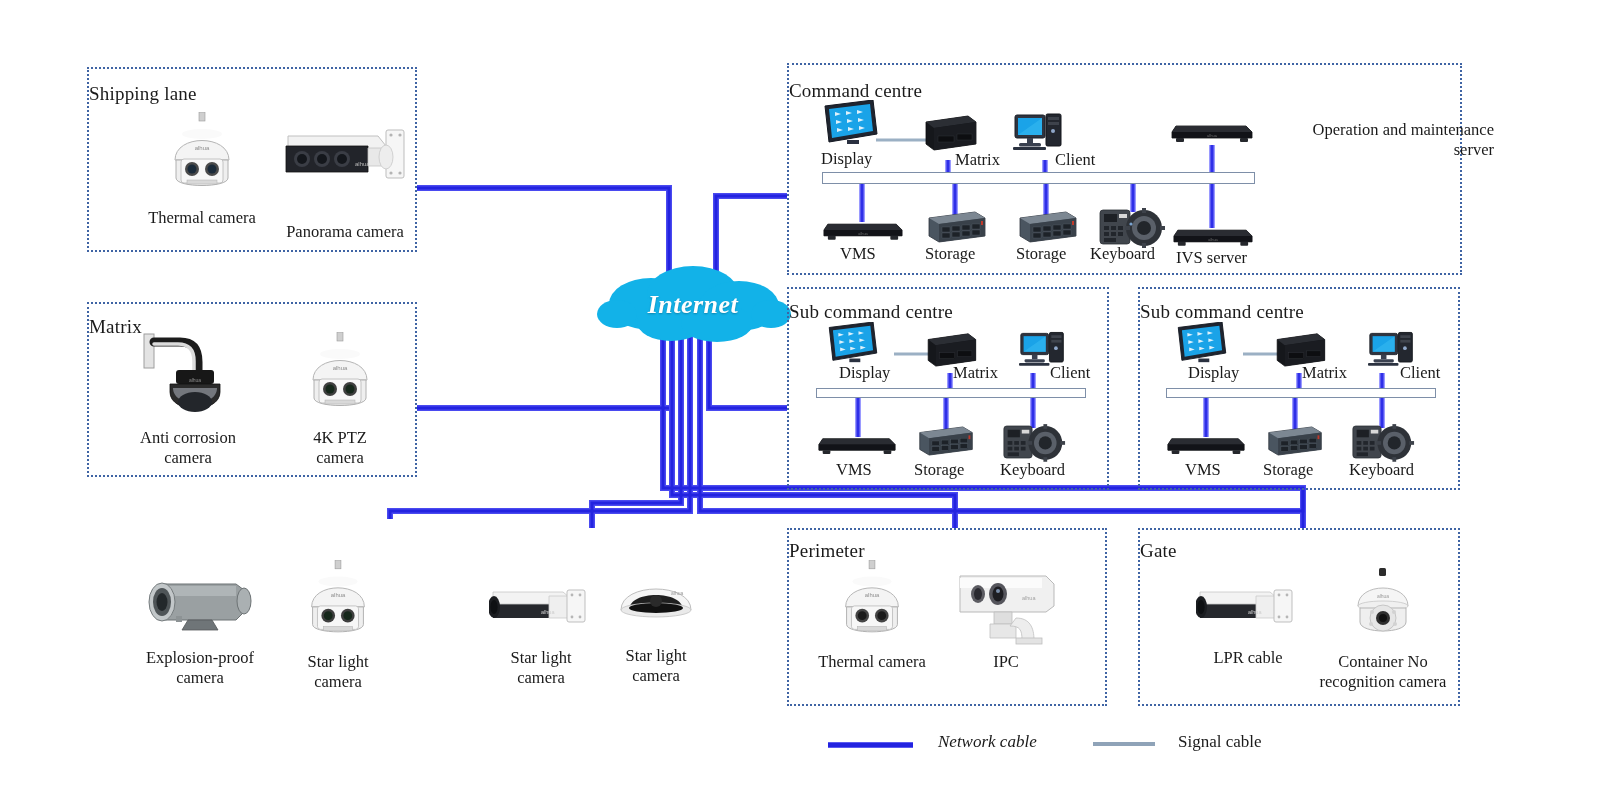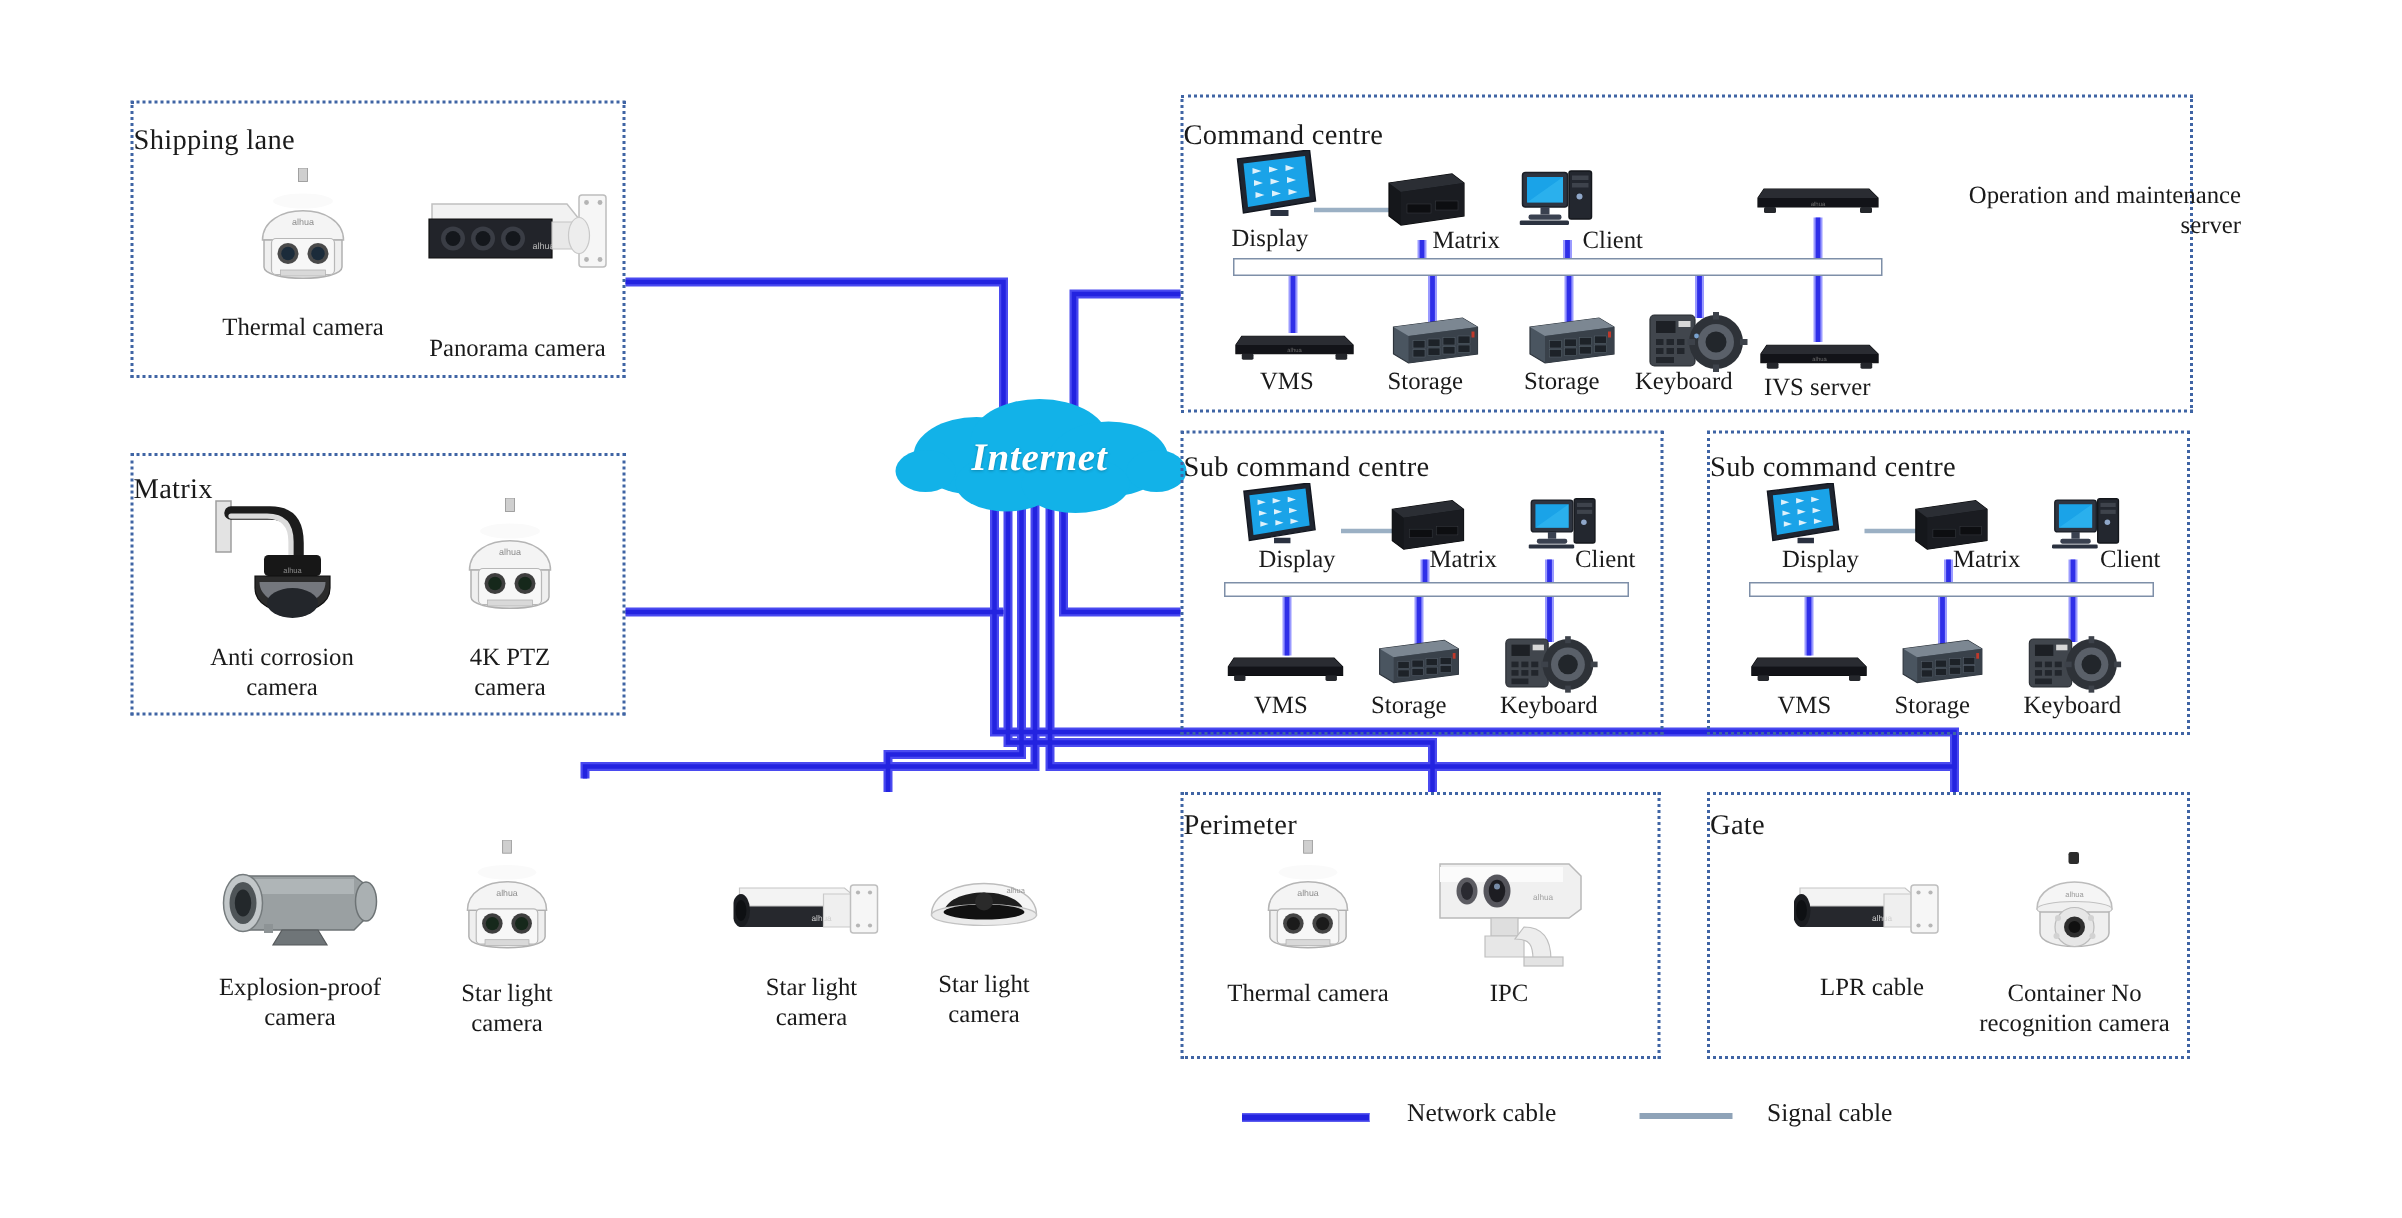--- a/index.html
+++ b/index.html
@@ -799,18 +799,18 @@
           <rect x="44" y="37" width="4" height="5"></rect>
         <rect x="62" y="20" width="5" height="4"></rect>
           <rect x="27" y="20" width="5" height="4"></rect>
       </g>
     </svg>
   </div>
   <div class="dev-label" style="left:1349px; top:460px;">Keyboard</div>
 
   <div id="legend">
     <div class="lg-line lg-net" style="left:8px; width:85px;"></div>
-    <div class="lg-text" style="left:118px;">Network cable</div>
+    <div class="lg-text" style="left:118px;font-style:italic;">Network cable</div>
     <div class="lg-line lg-sig" style="left:273px; width:62px;"></div>
     <div class="lg-text" style="left:358px;">Signal  cable</div>
   </div>
 
 </div>
 
 </body></html>

